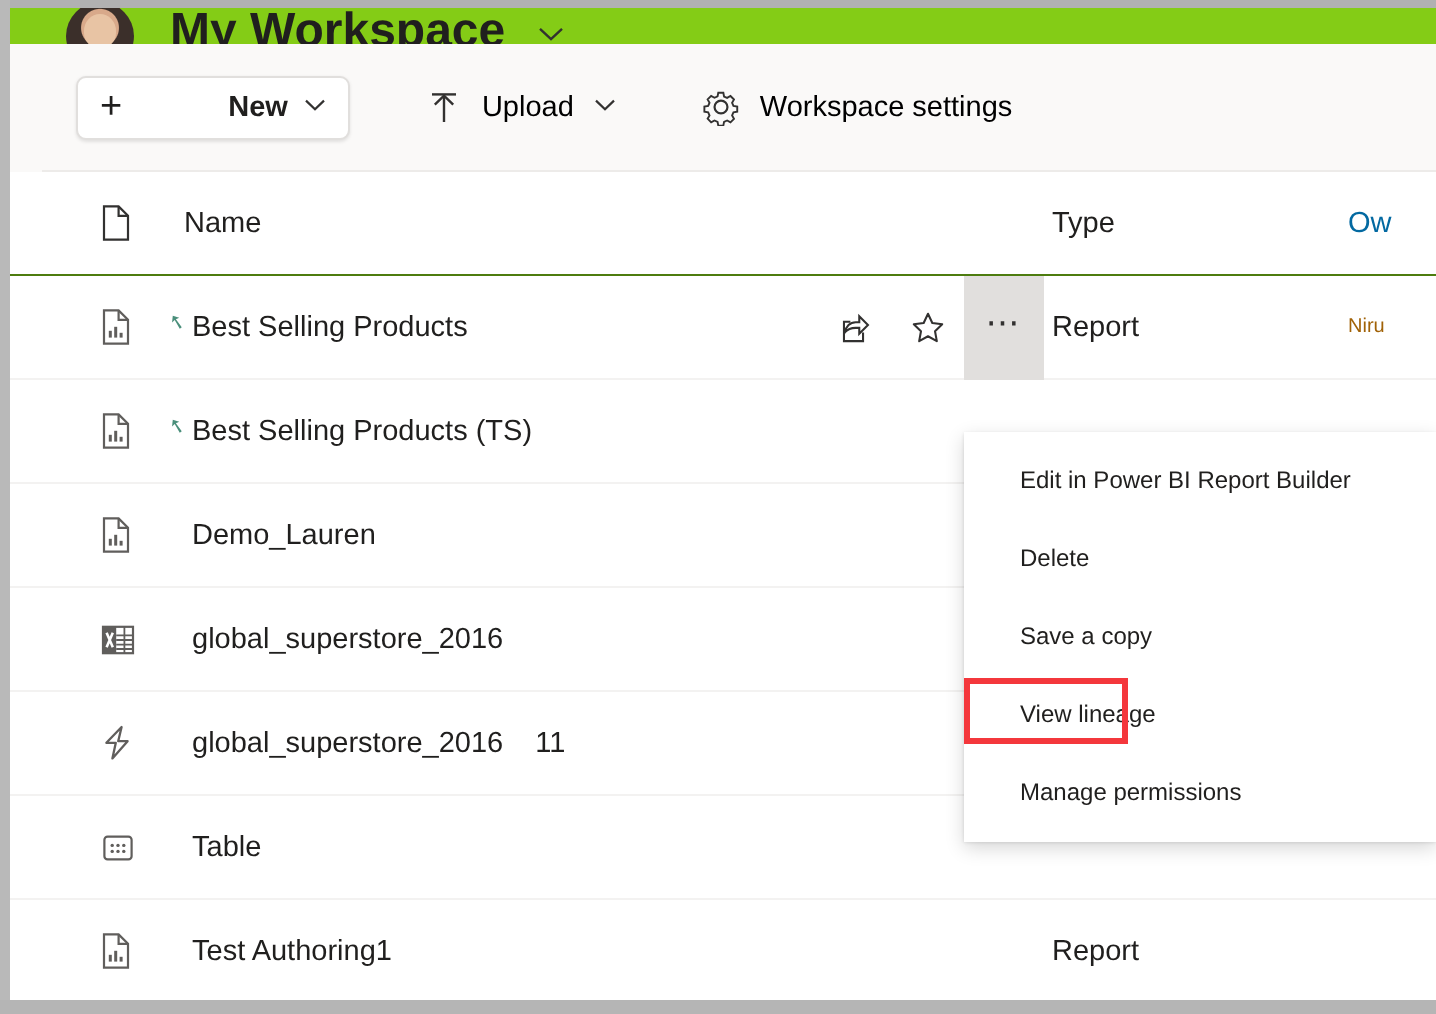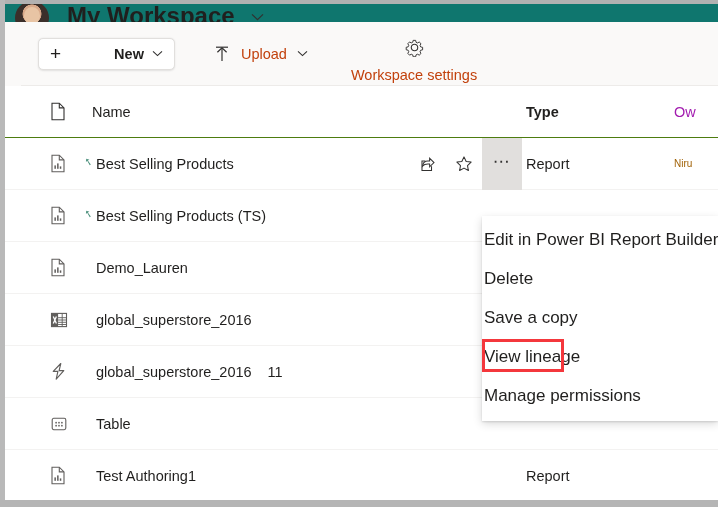--- a/index.html
+++ b/index.html
@@ -32,24 +32,24 @@
   .edge-bottom {
     position: absolute; left: 0; bottom: 0; width: 718px; height: 7px;
     background: #b5b5b5; z-index: 60;
   }
 
   
   .header-row {
     position: absolute;
     left: 5px; top: 0px;
     width: 713px; height: 22px;
-    background: #0f766e;
+    background: #84cc16;
     display: flex;
     align-items: flex-end;
-    padding-left: 10px;
+    padding-left: 28px;
     overflow: hidden;
   }
   .avatar {
     width: 34px; height: 34px;
     border-radius: 50%;
     background: radial-gradient(circle at 50% 38%, #d8a98a 0 34%, #3b2f2a 36% 100%);
     margin-bottom: -13px;
     flex: none;
     position: relative;
     overflow: hidden;
@@ -123,24 +123,24 @@
   .tb-item {
     display: flex;
     align-items: center;
     gap: 10px;
     height: 32px;
     padding: 0 6px;
     cursor: pointer;
   }
   .tb-item .lbl {
     font-size: 14.5px;
-    color: #c2410c;
+    color: #000000;
   }
   .tb-upload { margin-left: 32px; }
-  .tb-settings { margin-left: 31px; flex-direction: column; }
+  .tb-settings { margin-left: 31px; }
   .ico { display: inline-flex; align-items: center; justify-content: center; }
 
   .toolbar-divider {
     position: absolute;
     left: 21px; top: 85px;
     width: 697px; height: 1px;
     background: #edebe9;
   }
 
   
@@ -160,25 +160,25 @@
     padding-left: 45px;
     background: #ffffff;
   }
   .col-head .h-icon { width: 42px; flex: none; display:flex; }
   .col-head .h-name {
     flex: none; width: 434px;
     font-size: 14.5px; color: #201f1e; font-weight: 400;
   }
   .col-head .h-type {
     flex: none; width: 148px;
-    font-size: 14.5px; color: #201f1e; font-weight: 700;
+    font-size: 14.5px; color: #201f1e; font-weight: 400;
   }
   .col-head .h-owner {
     flex: none;
-    font-size: 14.5px; color: #a21caf; font-weight: 400;
+    font-size: 14.5px; color: #0369a1; font-weight: 400;
   }
 
   .row {
     position: relative;
     display: flex;
     align-items: center;
     height: 52px;
     border-bottom: 1px solid #f3f2f1;
     padding-left: 45px;
     background: #ffffff;
@@ -251,22 +251,22 @@
     width: 236px;
     background: #ffffff;
     box-shadow: 0 3.2px 9px rgba(0,0,0,0.16), 0 0.6px 1.8px rgba(0,0,0,0.12);
     padding: 4px 0 6px 0;
     z-index: 40;
   }
   .ctx-item {
     height: 39px;
     display: flex;
     align-items: center;
-    padding-left: 2px;
-    font-size: 17px;
+    padding-left: 28px;
+    font-size: 12px;
     color: #201f1e;
     cursor: pointer;
     white-space: nowrap;
   }
 
   
   .annot-box {
     position: absolute;
     left: 482px; top: 339px;
     width: 82px; height: 33px;

